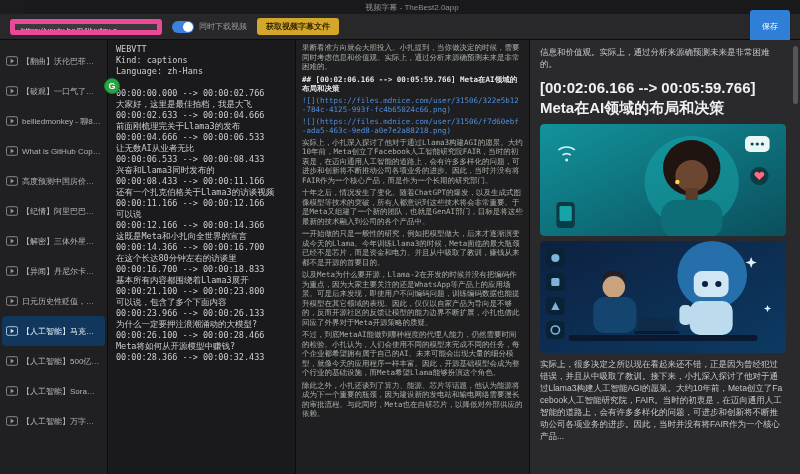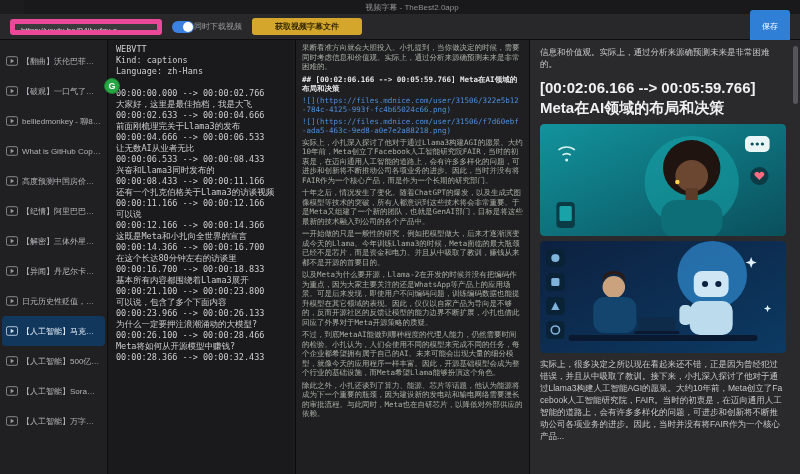--- a/index.html
+++ b/index.html
@@ -10,25 +10,25 @@
   
   .titlebar { height:14px; background:#19191b; display:flex; align-items:center; justify-content:center;
               font-size:8px; color:#8f8f92; flex:0 0 auto;margin-left:24px; }
 
   
   .toolbar { height:26px; background:#28282a; border-bottom:1px solid #0d0d0e; display:flex;
              align-items:center; gap:10px; padding:0 10px; flex:0 0 auto; }
   .url-input { width:152px; height:16px; background:#3a3a3d; border:5px solid #ec4899; border-radius:3px;
                color:#d3d3d6; font-size:8px; line-height:14px; padding:0 6px; overflow:hidden;
                white-space:nowrap; }
-  .toggle-wrap { display:flex; align-items:center; }
+  .toggle-wrap { display:flex; align-items:center; gap:5px; }
   .toggle { width:22px; height:12px; border-radius:7px; background:#3b82e0; position:relative; cursor:pointer; }
   .toggle .knob { position:absolute; right:1px; top:1px; width:10px; height:10px; border-radius:50%; background:#fff; }
   .toggle-label { font-size:8px; color:#9a9a9e; white-space:nowrap; }
-  .btn { border:none; border-radius:3px; font-size:8px; padding:3px 23px; cursor:pointer;
+  .btn { border:none; border-radius:3px; font-size:8px; padding:3px 9px; cursor:pointer;
          font-family:"Liberation Sans", sans-serif; white-space:nowrap; }
   .btn-yellow { background:#d4a72c; color:#3a2c00; font-weight:bold; }
   .btn-save { background:#2f7fd6; color:#ffffff; margin-left:auto; padding:11px 12px; }
 
   
   .main { flex:1 1 auto; display:flex; position:relative; overflow:hidden; }
 
   
   .sidebar { width:108px; flex:0 0 auto; background:#202022; border-right:1px solid #0c0c0d;
              padding:6px 2px; overflow:hidden; }

